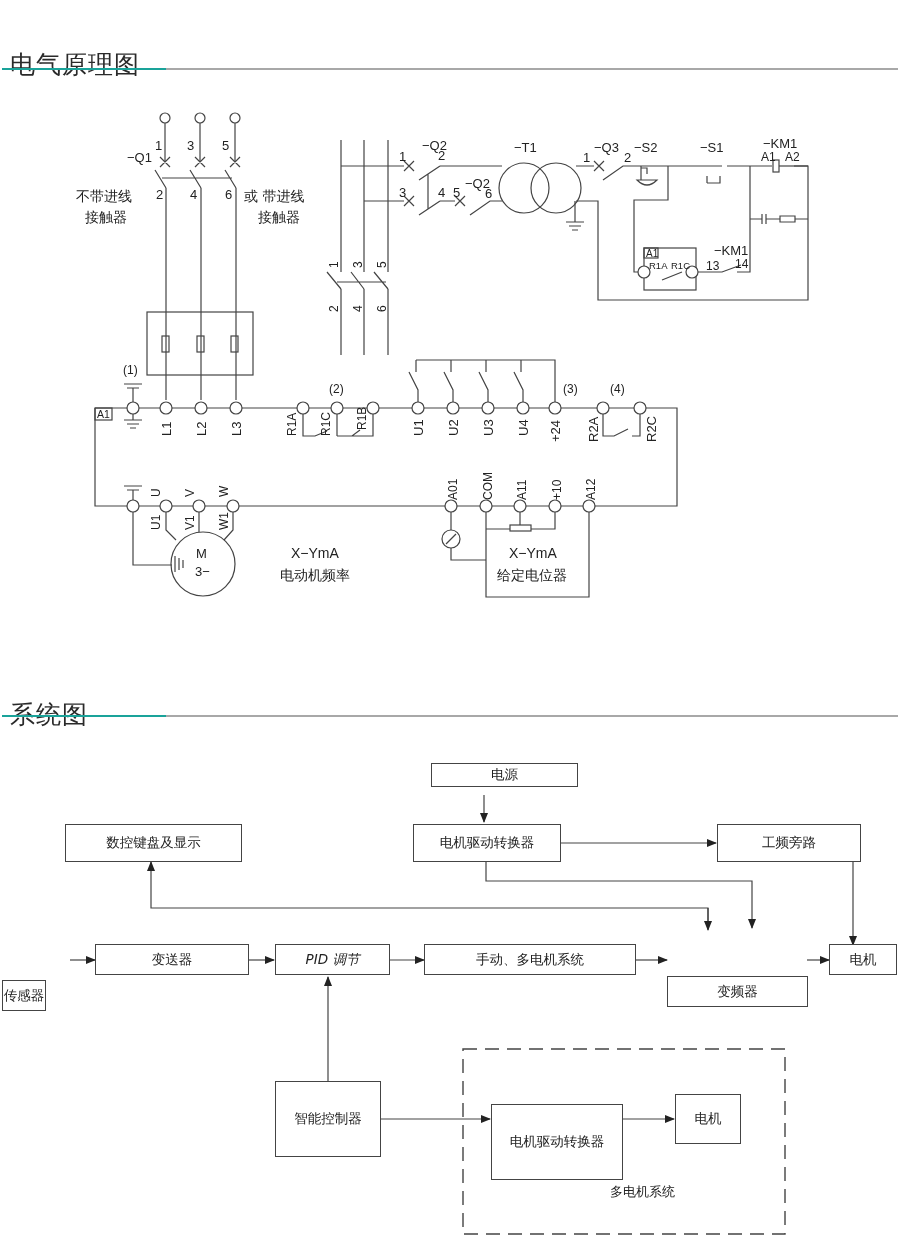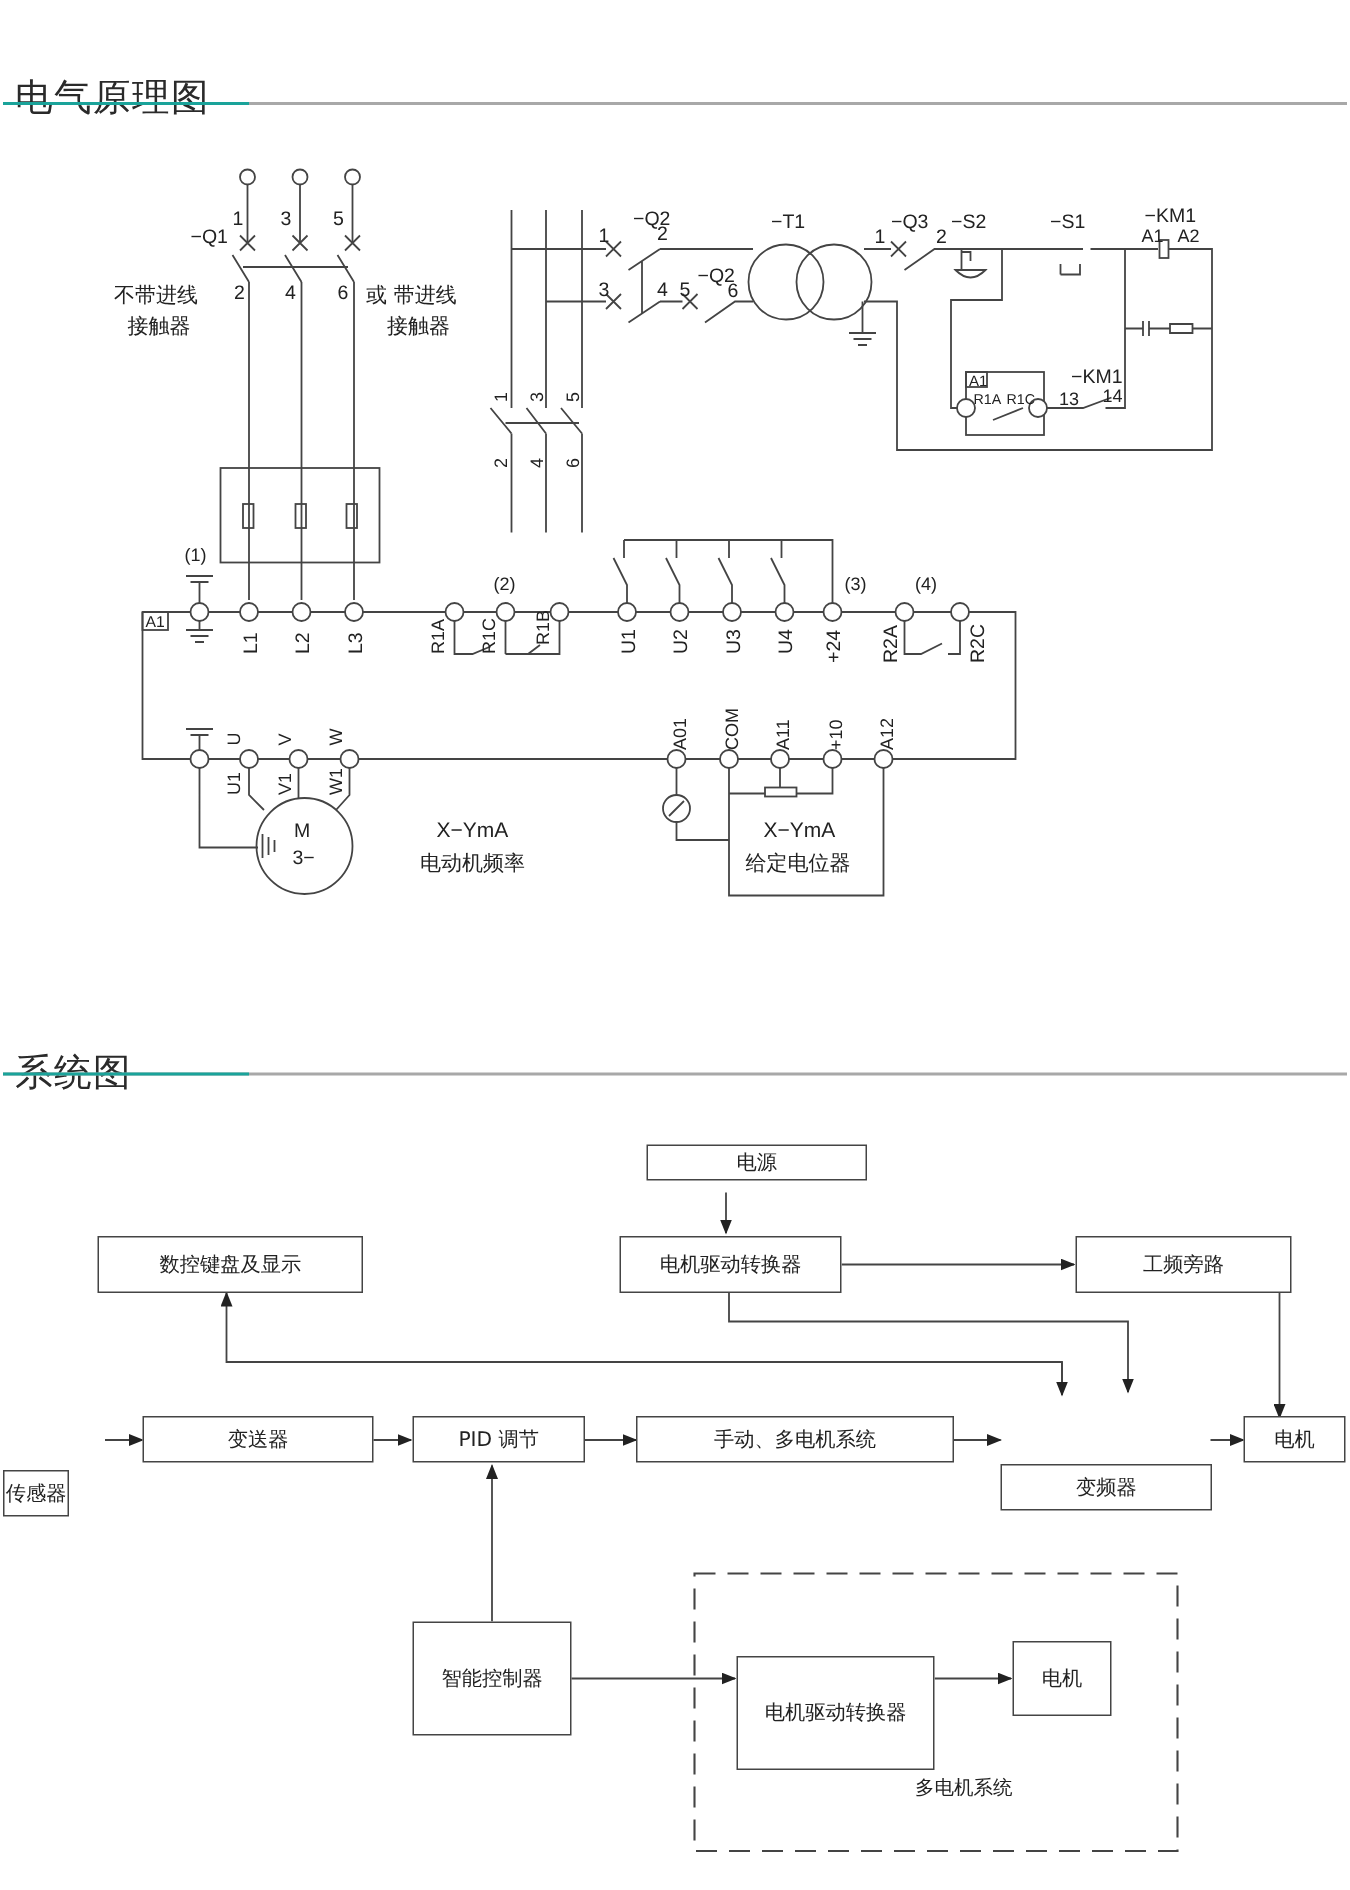--- a/index.html
+++ b/index.html
@@ -245,21 +245,21 @@
   </div>
 <div class="blk" style="left:65px;top:824px;width:177px;height:38px;">
     <span>数控键盘及显示</span>
   </div>
 <div class="blk" style="left:2px;top:944px;width:44px;height:31px;margin-top:36px;">
     <span>传感器</span>
   </div>
 <div class="blk" style="left:95px;top:944px;width:154px;height:31px;">
     <span>变送器</span>
   </div>
-<div class="blk" style="left:275px;top:944px;width:115px;height:31px;">
+<div class="blk" style="left:275px;top:944px;width:115px;height:31px;font-style:italic;">
     <span>PID 调节</span>
   </div>
 <div class="blk" style="left:424px;top:944px;width:212px;height:31px;">
     <span>手动、多电机系统</span>
   </div>
 <div class="blk" style="left:667px;top:976px;width:141px;height:31px;">
     <span>变频器</span>
   </div>
 <div class="blk" style="left:829px;top:944px;width:68px;height:31px;">
     <span>电机</span>

